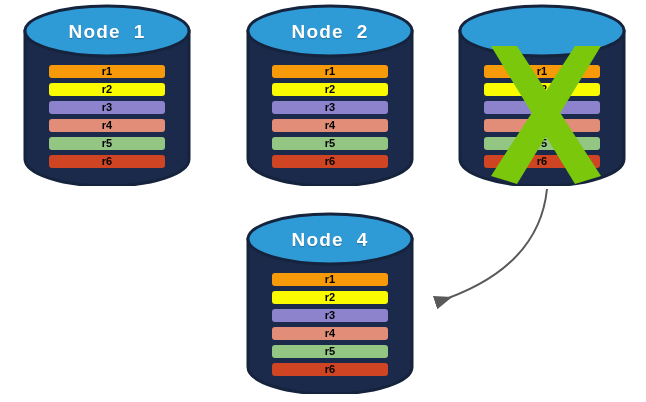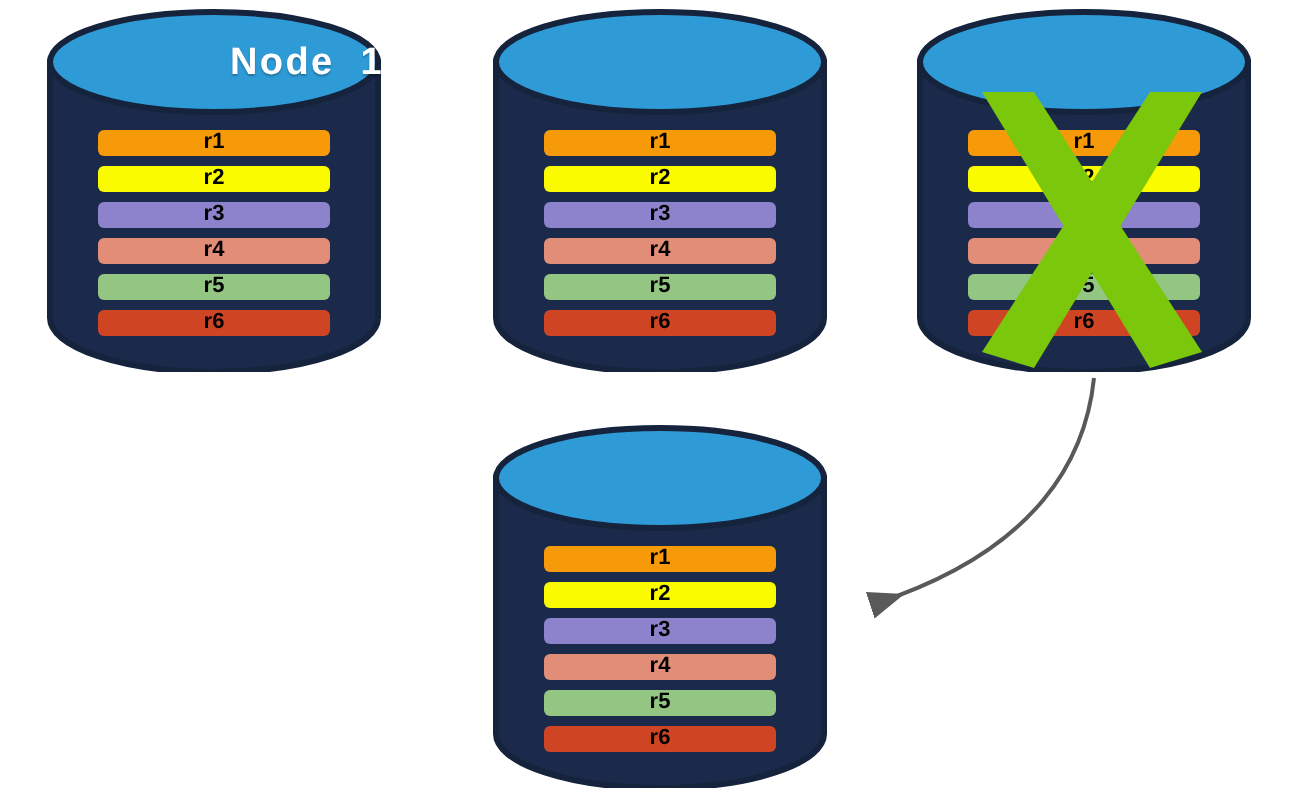--- a/index.html
+++ b/index.html
@@ -31,21 +31,21 @@
     left: 0;
     top: 0;
     width: 170px;
     height: 182px;
   }
   .node-title {
     position: absolute;
     left: 0;
     top: 17px;
     width: 170px;
-    text-align: right;
+    text-align: center;
     color: #ffffff;
     font-size: 19px;
     font-weight: bold;
     letter-spacing: 1.2px;
     font-family: "Liberation Sans", sans-serif;
     text-shadow: 0 1px 1px rgba(0,0,0,0.25);
     pointer-events: none;
     white-space: pre;
   }
   .rows {
@@ -102,20 +102,21 @@
       <div class="row-bar" style="background: rgb(147, 197, 131);">r5</div>
       <div class="row-bar" style="background: rgb(207, 69, 36);">r6</div>
     </div>
   </div>
 
   <div class="node" style="left:245px; top:4px;">
     <svg class="cyl-svg" viewBox="0 0 170 182">
       <path d="M3,27 L3,155 A82,27 0 0 0 167,155 L167,27 Z" fill="#1b2a4a" stroke="#15233d" stroke-width="3"></path>
       <ellipse cx="85" cy="27" rx="82" ry="25" fill="#2e9ad6" stroke="#15233d" stroke-width="3"></ellipse>
     </svg>
+    <div class="node-title">Node  2</div>
     <div class="rows">
       <div class="row-bar" style="background: rgb(247, 154, 10);">r1</div>
       <div class="row-bar" style="background: rgb(251, 251, 0);">r2</div>
       <div class="row-bar" style="background: rgb(141, 131, 204);">r3</div>
       <div class="row-bar" style="background: rgb(226, 141, 120);">r4</div>
       <div class="row-bar" style="background: rgb(147, 197, 131);">r5</div>
       <div class="row-bar" style="background: rgb(207, 69, 36);">r6</div>
     </div>
   </div>
 
@@ -139,20 +140,21 @@
       <path d="M4,2 L30,2 L114,132 L88,140 Z" fill="#7ac70c"></path>
       <path d="M114,2 L88,2 L4,132 L30,140 Z" fill="#7ac70c"></path>
     </g>
   </svg>
 
   <div class="node" style="left:245px; top:212px;">
     <svg class="cyl-svg" viewBox="0 0 170 182">
       <path d="M3,27 L3,155 A82,27 0 0 0 167,155 L167,27 Z" fill="#1b2a4a" stroke="#15233d" stroke-width="3"></path>
       <ellipse cx="85" cy="27" rx="82" ry="25" fill="#2e9ad6" stroke="#15233d" stroke-width="3"></ellipse>
     </svg>
+    <div class="node-title">Node  4</div>
     <div class="rows">
       <div class="row-bar" style="background: rgb(247, 154, 10);">r1</div>
       <div class="row-bar" style="background: rgb(251, 251, 0);">r2</div>
       <div class="row-bar" style="background: rgb(141, 131, 204);">r3</div>
       <div class="row-bar" style="background: rgb(226, 141, 120);">r4</div>
       <div class="row-bar" style="background: rgb(147, 197, 131);">r5</div>
       <div class="row-bar" style="background: rgb(207, 69, 36);">r6</div>
     </div>
   </div>
 

